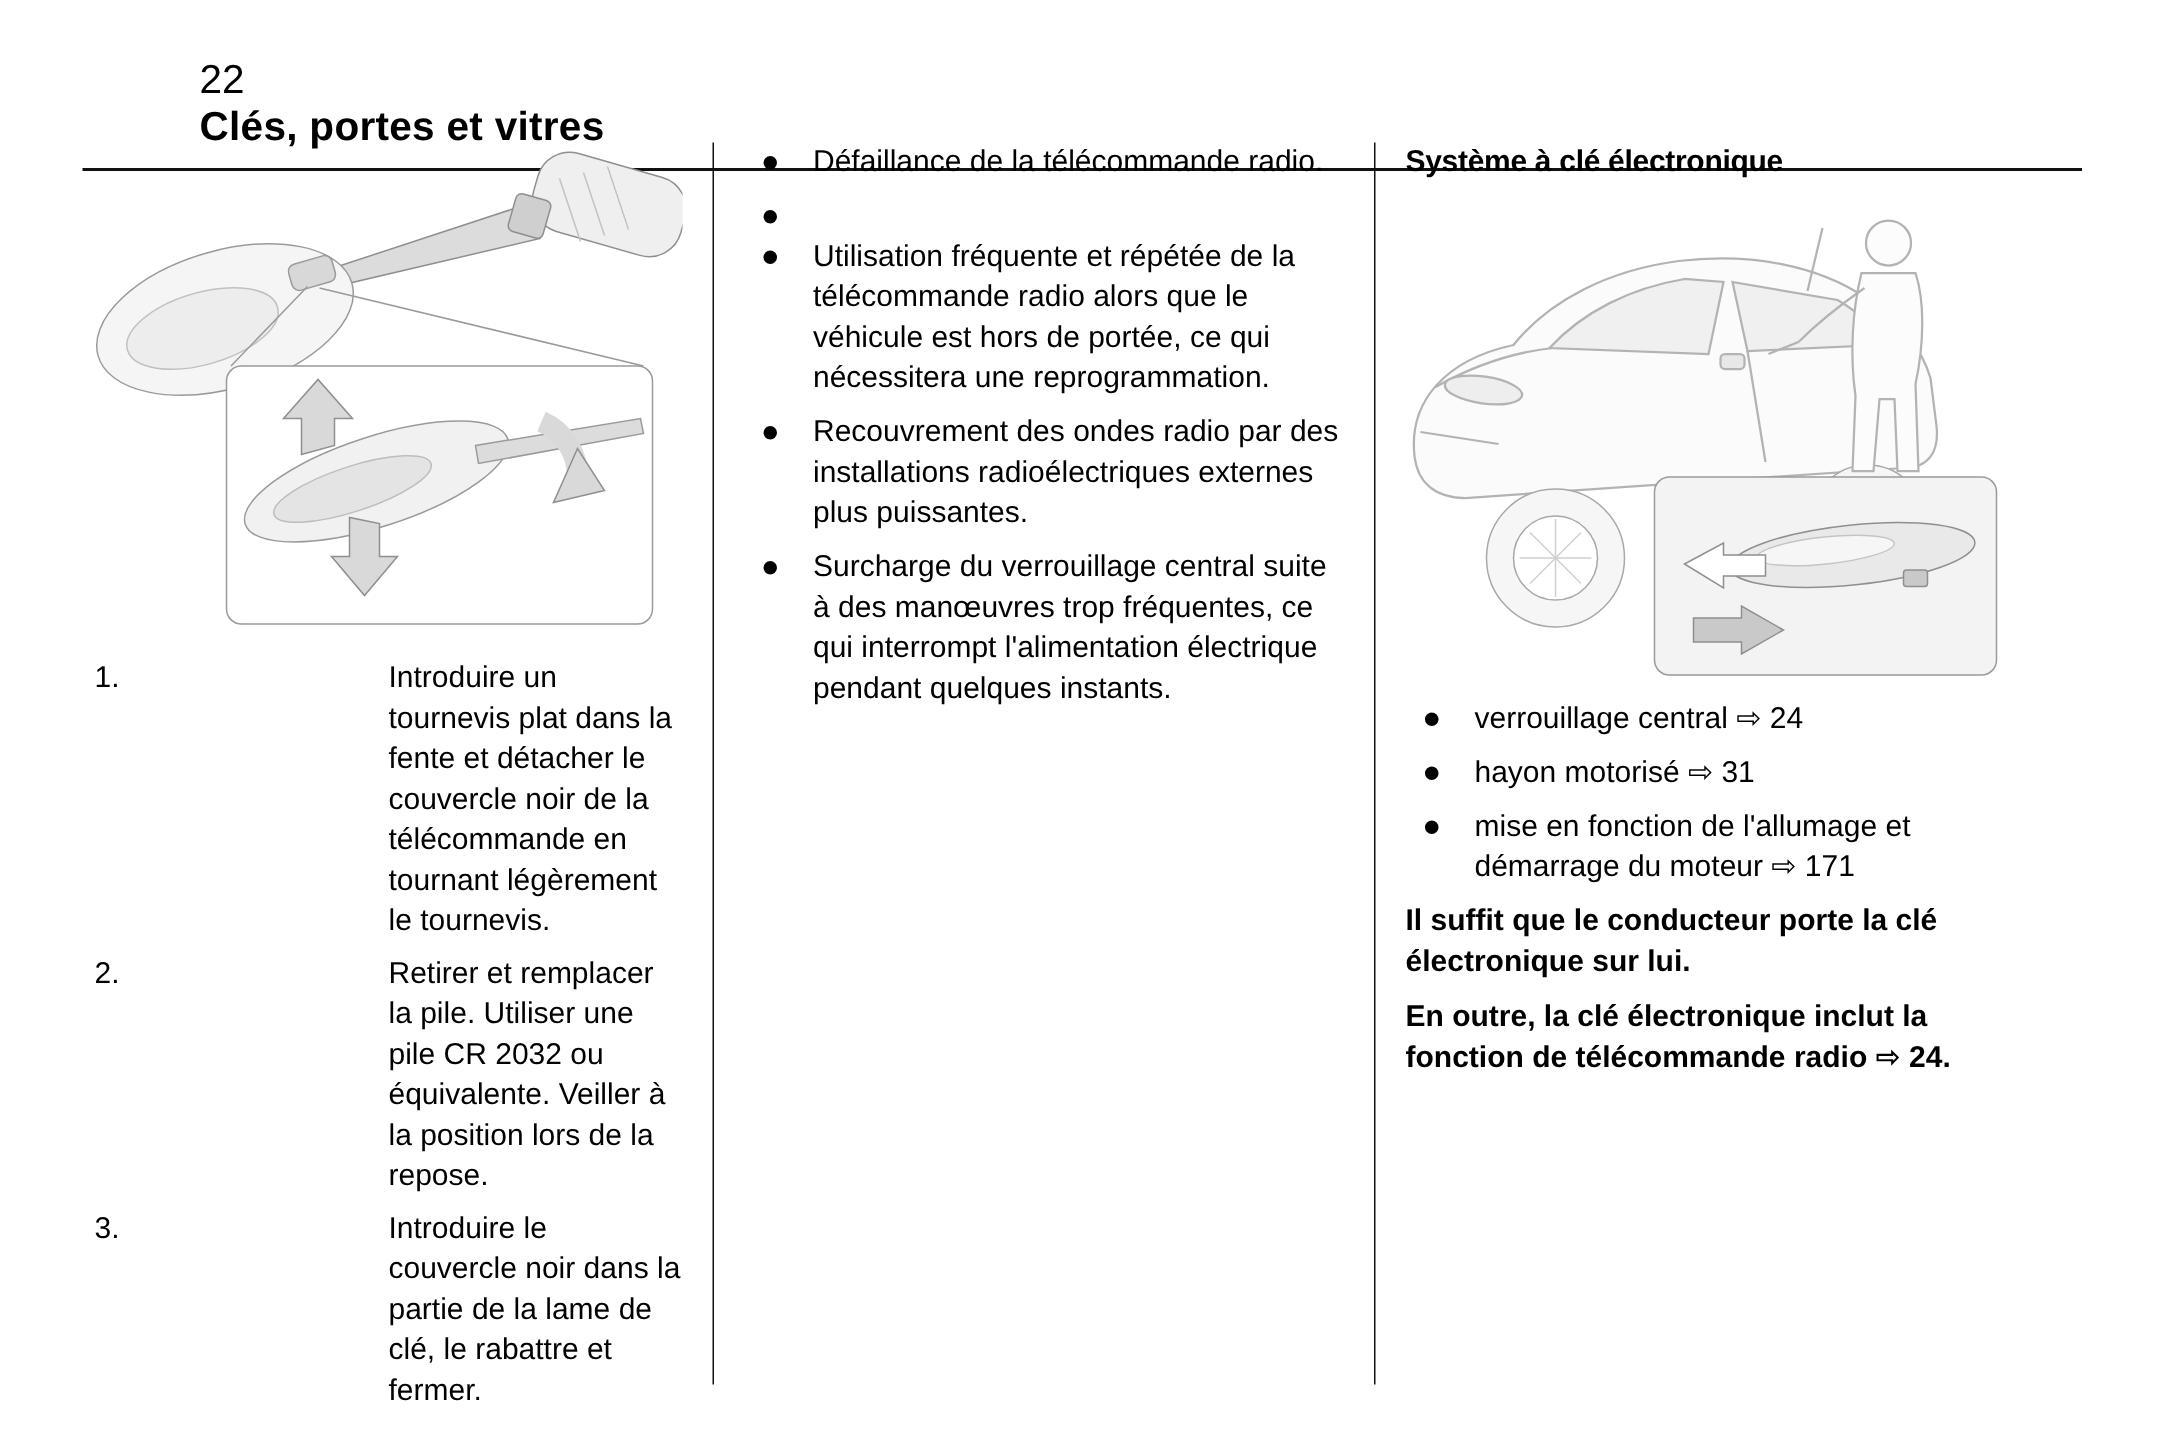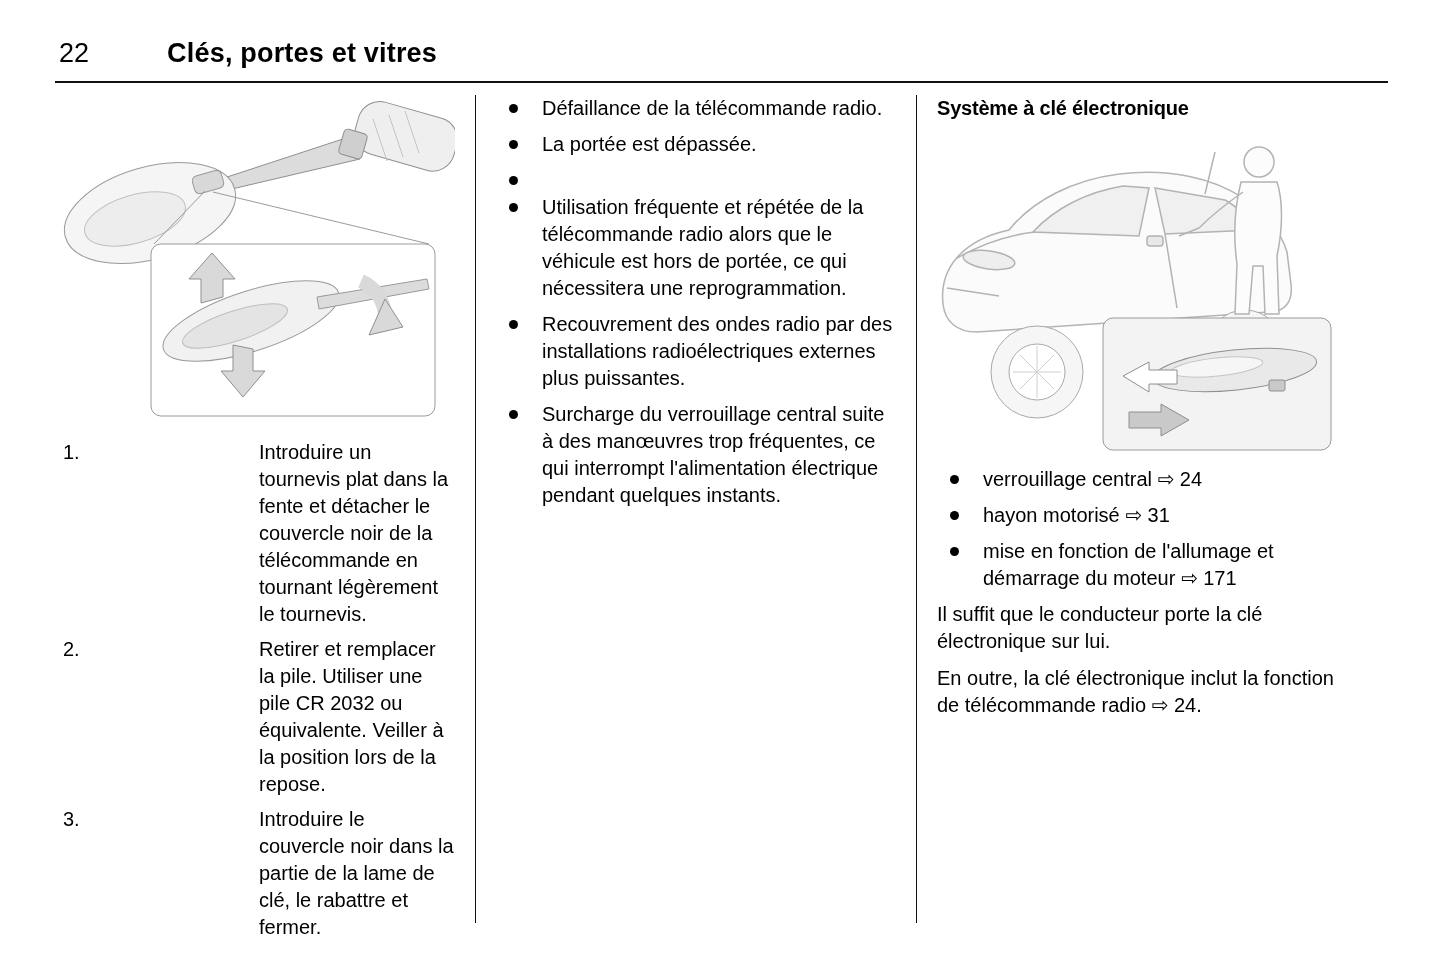--- a/index.html
+++ b/index.html
@@ -13,20 +13,21 @@
     font-family: "Liberation Sans", "DejaVu Sans", sans-serif;
     overflow: hidden;
   }
   .header {
     position: absolute;
     top: 38px; left: 55px; right: 57px;
     display: flex;
     align-items: baseline;
     border-bottom: 2px solid #111;
     padding-bottom: 12px;
+    flex-direction: column;
   }
   .pagenum { font-size: 27px; margin-left: 4px; }
   .chapter { font-size: 27px; font-weight: bold; margin-left: 78px; letter-spacing: 0.2px; }
 
   .content {
     position: absolute;
     top: 95px; left: 55px;
     display: flex;
     height: 828px;
   }
@@ -51,21 +52,21 @@
     background: #000;
     margin: 9px 24px 0 13px;
   }
   li.bullet .txt { flex: 1; }
 
   .h-def { font-size: 23px; font-weight: bold; margin: 22px 0 12px 0; }
   .h-sys { font-size: 20px; font-weight: bold; margin: 2px 0 16px 0; letter-spacing: -0.2px; }
 
   .manual-ref { margin-top: 14px; }
   .col3-intro { margin: 14px 0 8px 0; }
-  .col3 p.body.tight { margin-bottom: 10px; }
+  .col3 p.body.tight { margin-bottom: 10px; font-weight: bold; }
 </style>
 </head>
 <body>
 
 <div class="page">
 
   <div class="header">
     <span class="pagenum">22</span>
     <span class="chapter">Clés, portes et vitres</span>
   </div>
@@ -125,24 +126,20 @@
 
     </div>
 
     <div class="divider"></div>
 
     <div class="col col2">
       <ul class="bullets">
         <li class="bullet">
           <span class="dot"></span>
           <span class="txt">Défaillance de la télécommande radio.</span>
-        </li>
-        <li class="bullet">
-          <span class="dot"></span>
-          <span class="txt">La portée est dépassée.</span>
         </li>
         <li class="bullet">
           <span class="dot"></span>
         </li>
         <li class="bullet">
           <span class="dot"></span>
           <span class="txt">Utilisation fréquente et répétée de la télécommande radio alors que le véhicule est hors de portée, ce qui nécessitera une reprogrammation.</span>
         </li>
         <li class="bullet">
           <span class="dot"></span>

